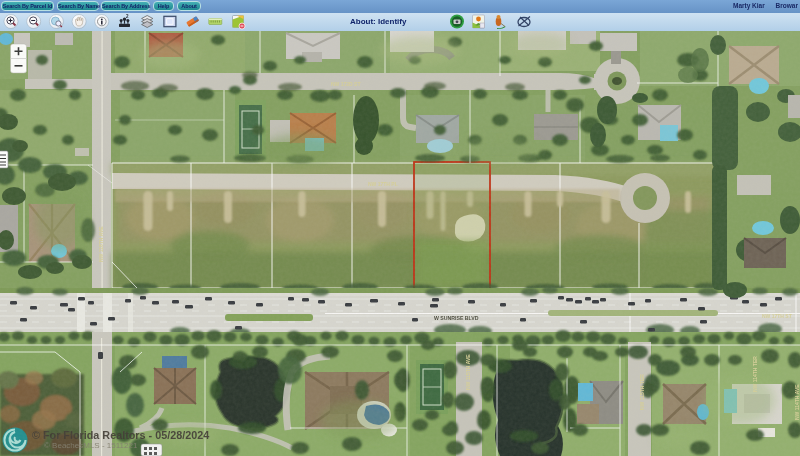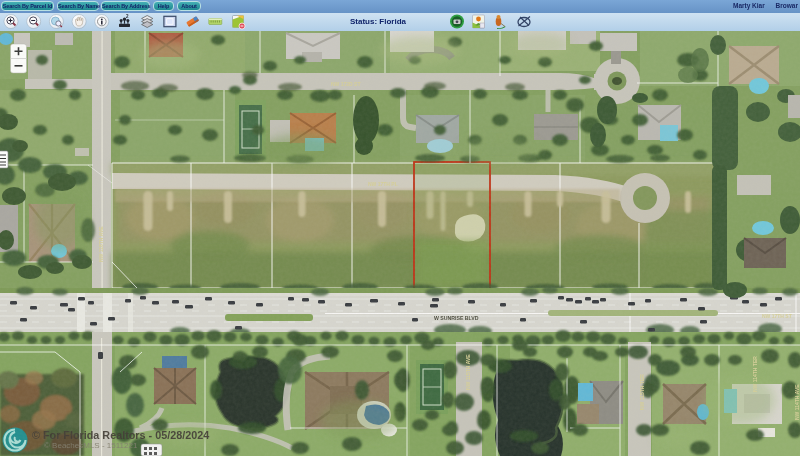--- a/index.html
+++ b/index.html
@@ -141,21 +141,21 @@
         <path d="M-2 6.5 Q2 7.5 6 4.5 L6.5 5.5 Q3 8 -2 7.5 Z" fill="#2a8a30"></path>
         <line x1="2" y1="2" x2="6" y2="5" stroke="#887755" stroke-width="1"></line>
       </g>
 
 <g transform="translate(524,21.5)" stroke="#334466" fill="none">
         <ellipse cx="0" cy="0.5" rx="6" ry="4.5" stroke-width="1.3"></ellipse>
         <path d="M-5.5 4.5 L6 -5 M-4 -4.5 L5 4" stroke-width="1.2"></path>
       </g>
 </svg>
 
-<div id="status">Status: Florida</div>
+<div id="status">About: Identify</div>
 </div>
 
 <div id="maparea">
 <svg width="800" height="425" viewBox="0 31 800 425">
 
 <defs>
         <filter id="b1" x="-20%" y="-20%" width="140%" height="140%">
           <feGaussianBlur stdDeviation="1.1"></feGaussianBlur>
         </filter>
         <filter id="b2" x="-30%" y="-30%" width="160%" height="160%">

